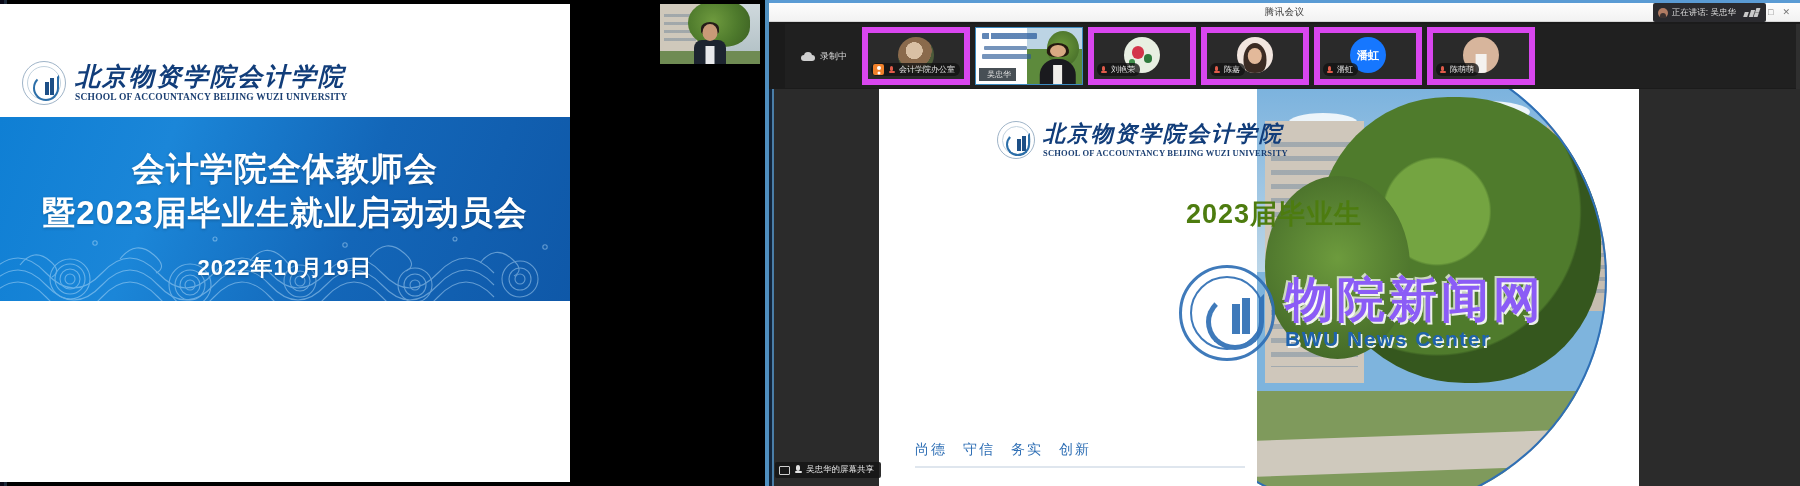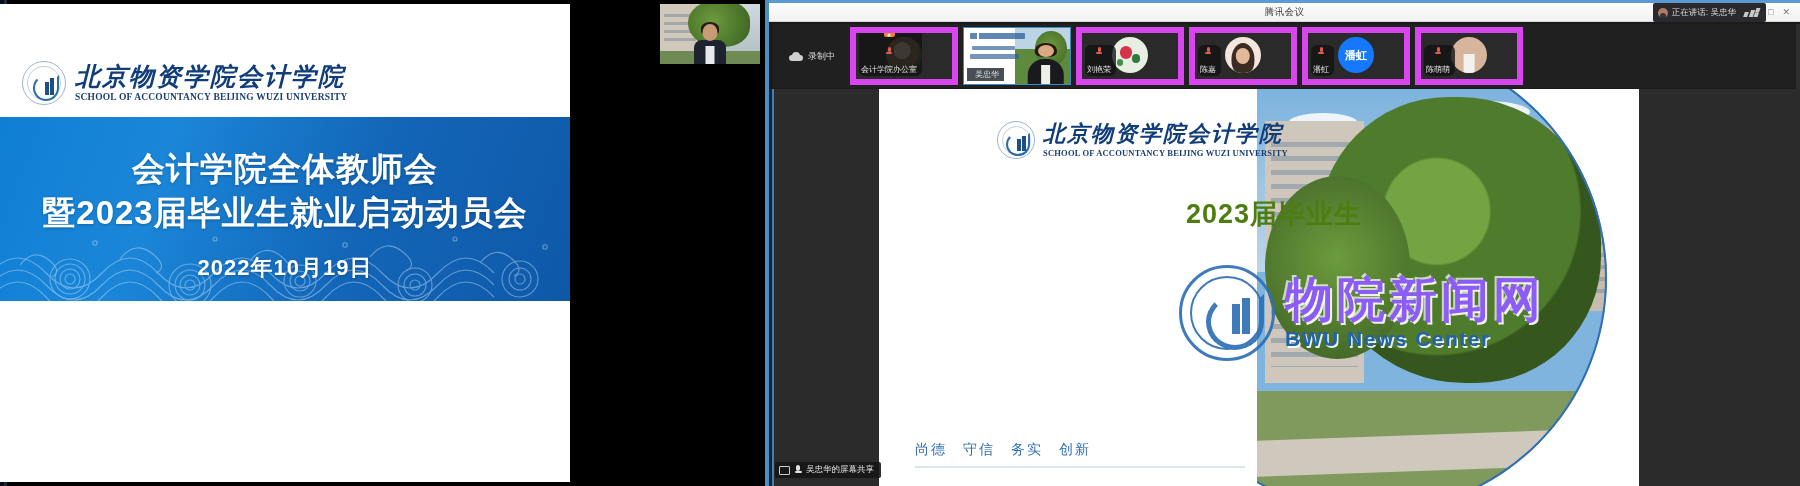--- a/index.html
+++ b/index.html
@@ -113,21 +113,21 @@
   .wifi-ico { display:flex; gap:1.5px; align-items:flex-end; margin-left:4px; }
   .wifi-ico i { display:block; width:4px; background:#c9c9c9; transform:skewX(-18deg); }
   .wifi-ico i:nth-child(1){height:5px;} .wifi-ico i:nth-child(2){height:7px;} .wifi-ico i:nth-child(3){height:9px;}
 
   
   .win-ctrls { position:absolute; right:4px; top:3px; height:19px; display:flex; align-items:center; gap:9px; padding-right:6px; }
   .win-ctrls span { font-size:9px; color:#777; line-height:1; }
 
   
   .filmstrip {
-    position:absolute; left:8px; top:24px; right:0; height:64px; background:#202020;
+    position:absolute; left:20px; top:24px; right:0; height:64px; background:#202020;
     display:flex; align-items:center; gap:5px; padding:0 6px;text-align:center;
   }
   .rec-badge { display:flex; align-items:center; gap:5px; padding:0 10px; flex:0 0 auto; }
   .rec-cloud { width:14px; height:9px; position:relative; }
   .rec-cloud::before{content:"";position:absolute;left:0;bottom:0;width:14px;height:6px;border-radius:4px;background:#cfcfcf;}
   .rec-cloud::after{content:"";position:absolute;left:3px;top:0;width:8px;height:8px;border-radius:50%;background:#cfcfcf;}
   .rec-text { font-size:9px; color:#d8d8d8; white-space:nowrap; }
 
   .tile { position:relative; width:108px; height:58px; background:#2a2a2a; border:6px solid #d946ef; flex:0 0 auto; overflow:hidden; }
   .tile.active { border:1.5px solid #3c8ac0; background:#252525; }
@@ -136,22 +136,22 @@
   .av-photo1 { background:radial-gradient(circle at 45% 38%, #d9c0a4 0 28%, #8a6a4c 29% 58%, #4d5b3a 59% 100%); }
   .av-photo2 { background:#e8efe2; position:relative; }
   .av-photo2::after{content:"";position:absolute;left:22%;top:26%;width:34%;height:34%;border-radius:50%;background:#d3344a;box-shadow:10px 6px 0 -2px #2f7a3c, -6px 10px 0 -3px #3f8f4a;}
   .av-photo3 { background:#f2e6df; position:relative; }
   .av-photo3::after{content:"";position:absolute;left:50%;top:16%;transform:translateX(-50%);width:64%;height:90%;border-radius:50% 50% 44% 44%;background:#3b2b23;}
   .av-photo3::before{content:"";position:absolute;left:50%;top:30%;transform:translateX(-50%);width:40%;height:46%;border-radius:50%;background:#e3b99a;z-index:2;}
   .av-photo4 { background:#d7b59c; position:relative; }
   .av-photo4::after{content:"";position:absolute;left:50%;bottom:0;transform:translateX(-50%);width:30%;height:52%;background:#f4f2ef;}
 
   .tile-name {
-    position:absolute; left:3px; bottom:3px; display:flex; align-items:center; gap:9px;
-    background:rgba(18,18,18,.78); padding:1px 5px 1px 2px; border-radius:6px; max-width:96%;flex-direction:column;
+    position:absolute; left:3px; bottom:3px; display:flex; align-items:center; gap:3px;
+    background:rgba(18,18,18,.78); padding:1px 5px 1px 2px; border-radius:6px; max-width:96%;
   }
   .tile-name .mic { width:9px; height:9px; flex:0 0 auto; position:relative; }
   .tile-name .mic::before{content:"";position:absolute;left:3px;top:1px;width:3px;height:5px;border-radius:2px;background:#cfcfcf;}
   .tile-name .mic::after{content:"";position:absolute;left:1.5px;top:6px;width:6px;height:2px;border-radius:1px;background:#cfcfcf;}
   .tile-name .mic.muted::before{background:#e05b4a;} .tile-name .mic.muted::after{background:#e05b4a;}
   .tile-name .host { width:11px; height:11px; background:#f0802a; border-radius:2px; flex:0 0 auto; position:relative; }
   .tile-name .host::after{content:"";position:absolute;left:50%;top:2px;transform:translateX(-50%);width:4px;height:4px;border-radius:50%;background:#fff;box-shadow:0 5px 0 -0.5px #fff;}
   .tile-name span.nm { font-size:8px; color:#e3e3e3; white-space:nowrap; overflow:hidden; text-overflow:ellipsis; }
 
   .tile-share-label {

